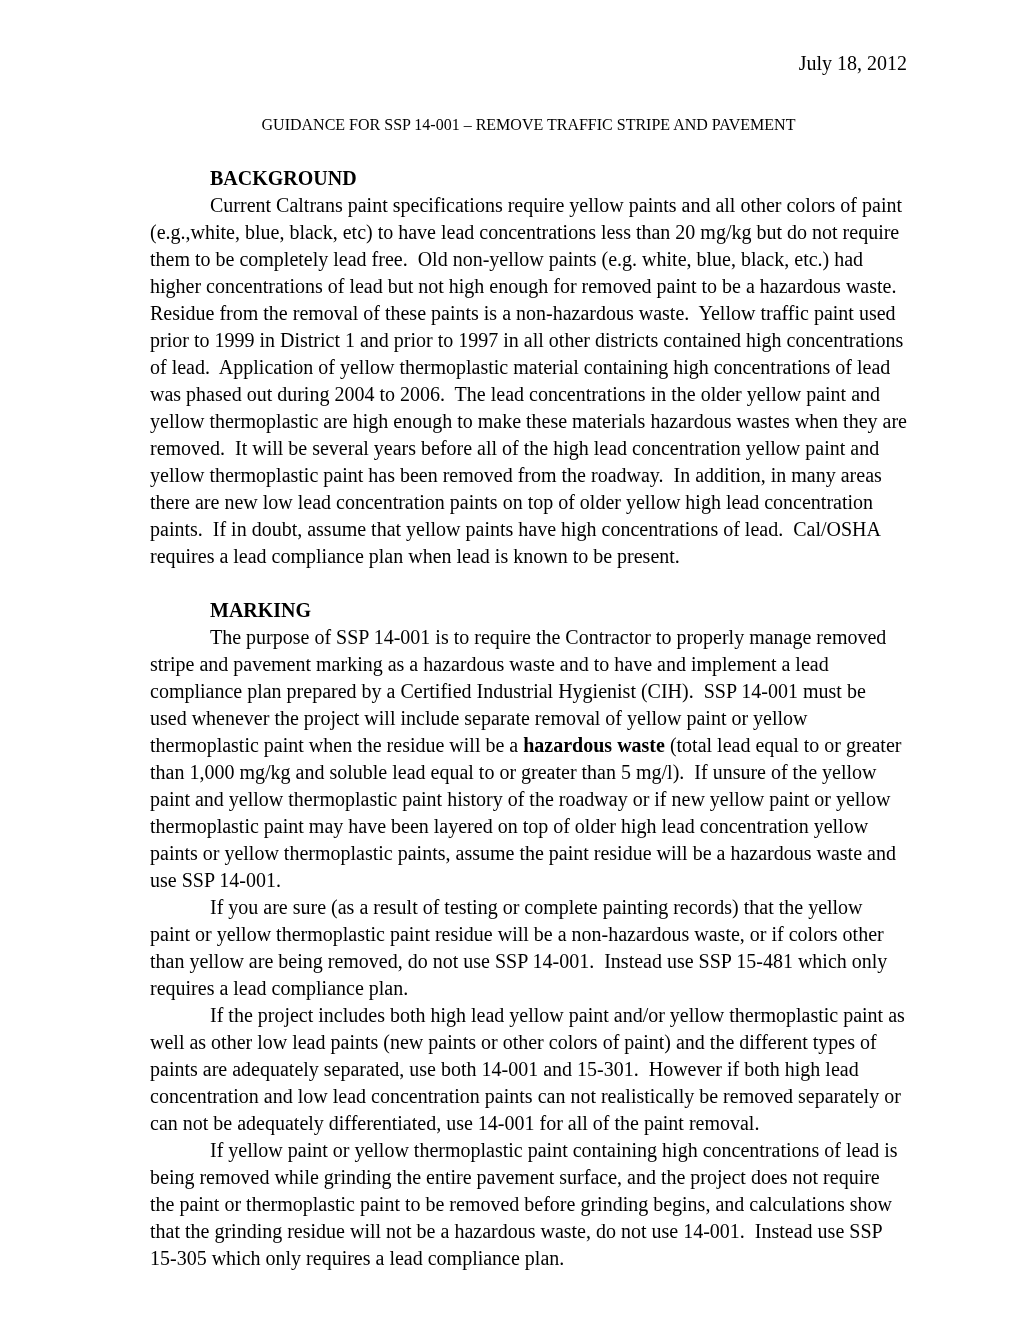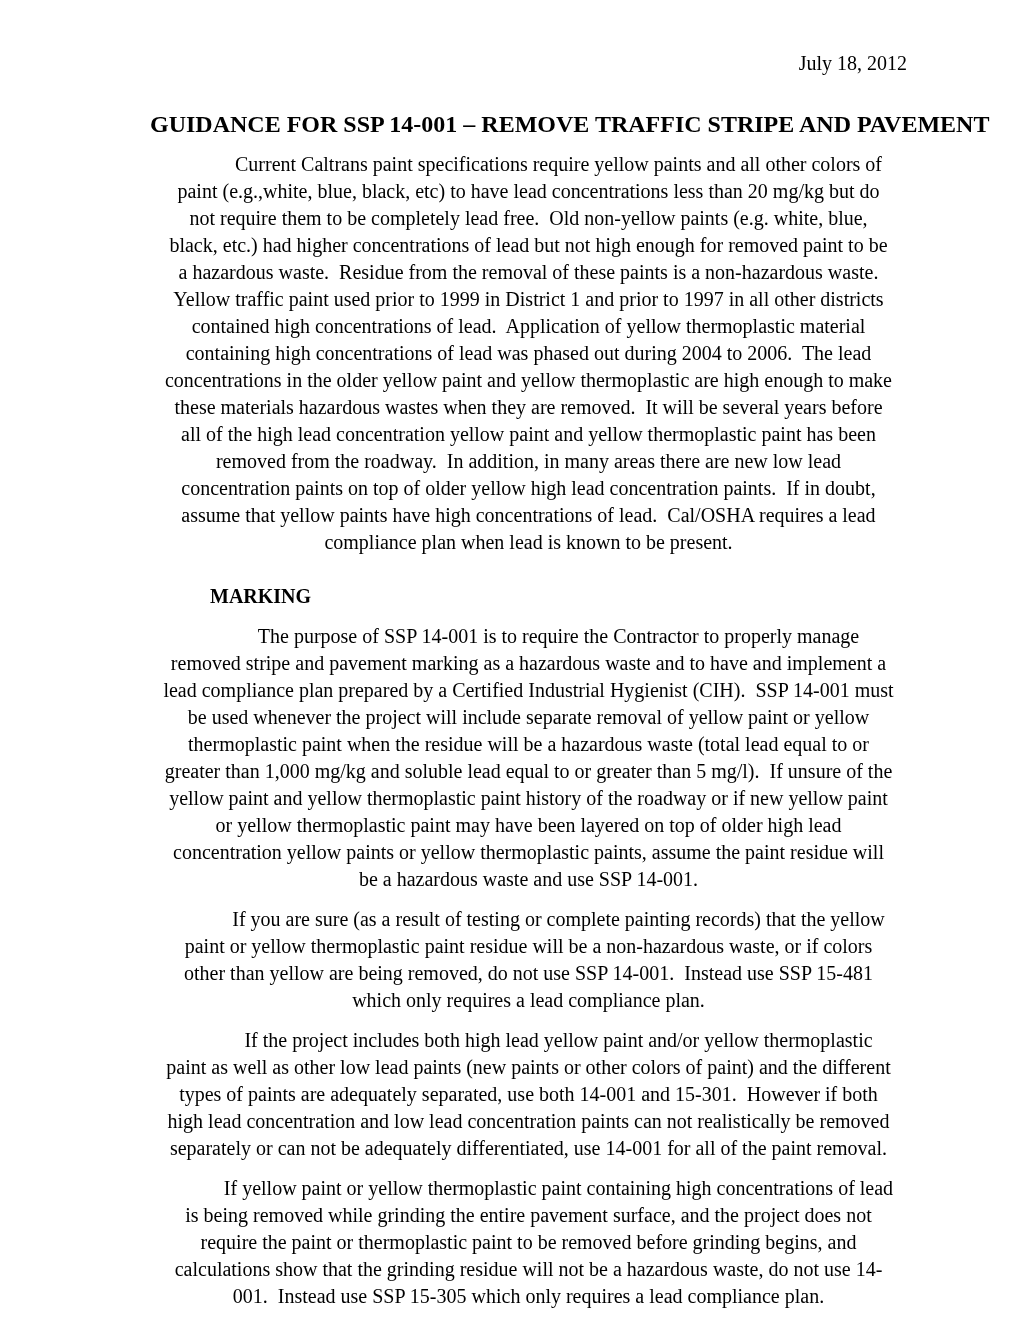--- a/index.html
+++ b/index.html
@@ -17,50 +17,51 @@
     width: 1020px;
     height: 1320px;
     padding: 50px 113px 40px 150px;
     overflow: hidden;
   }
   .date {
     text-align: right;
     margin: 0 0 34px 0;
   }
   .title {
-    font-weight: bold;
+    font-weight: normal;
     text-align: center;
-    font-size: 24px;
+    font-size: 16px;
     margin: 27px 0 0 0;
   }
   .title-line { white-space: nowrap; }
   .section-heading {
     font-weight: bold;
     margin: 27px 0 0 0;
     padding-left: 60px;
   }
   .para {
-    margin: 13px;
+    margin: 0;
     text-indent: 60px;
     white-space: pre-wrap;
-    text-align: center;
+    text-align: left;
   }
-  .para b, .para strong { font-weight: normal; }
+  .para b, .para strong { font-weight: bold; }
 </style>
 </head>
 <body>
 
 <div class="page">
 
   <div class="date">July 18, 2012</div>
 
   <div class="title">
       <div class="title-line">GUIDANCE FOR SSP 14-001 – REMOVE TRAFFIC STRIPE AND PAVEMENT</div>
     </div>
 
+  <p class="section-heading">BACKGROUND</p>
 
   <p class="para">Current Caltrans paint specifications require yellow paints and all other colors of paint (e.g.,white, blue, black, etc) to have lead concentrations less than 20 mg/kg but do not require them to be completely lead free.  Old non-yellow paints (e.g. white, blue, black, etc.) had higher concentrations of lead but not high enough for removed paint to be a hazardous waste.  Residue from the removal of these paints is a non-hazardous waste.  Yellow traffic paint used prior to 1999 in District 1 and prior to 1997 in all other districts contained high concentrations of lead.  Application of yellow thermoplastic material containing high concentrations of lead was phased out during 2004 to 2006.  The lead concentrations in the older yellow paint and yellow thermoplastic are high enough to make these materials hazardous wastes when they are removed.  It will be several years before all of the high lead concentration yellow paint and yellow thermoplastic paint has been removed from the roadway.  In addition, in many areas there are new low lead concentration paints on top of older yellow high lead concentration paints.  If in doubt, assume that yellow paints have high concentrations of lead.  Cal/OSHA requires a lead compliance plan when lead is known to be present.</p>
 
   <p class="section-heading">MARKING</p>
 
   <p class="para"><span>The purpose of SSP 14-001 is to require the Contractor to properly manage removed stripe and pavement marking as a hazardous waste and to have and implement a lead compliance plan prepared by a Certified Industrial Hygienist (CIH).  SSP 14-001 must be used whenever the project will include separate removal of yellow paint or yellow thermoplastic paint when the residue will be a </span><strong>hazardous waste</strong><span> (total lead equal to or greater than 1,000 mg/kg and soluble lead equal to or greater than 5 mg/l).  If unsure of the yellow paint and yellow thermoplastic paint history of the roadway or if new yellow paint or yellow thermoplastic paint may have been layered on top of older high lead concentration yellow paints or yellow thermoplastic paints, assume the paint residue will be a hazardous waste and use SSP 14-001.</span></p>
 
   <p class="para">If you are sure (as a result of testing or complete painting records) that the yellow paint or yellow thermoplastic paint residue will be a non-hazardous waste, or if colors other than yellow are being removed, do not use SSP 14-001.  Instead use SSP 15-481 which only requires a lead compliance plan.</p>
 
   <p class="para">If the project includes both high lead yellow paint and/or yellow thermoplastic paint as well as other low lead paints (new paints or other colors of paint) and the different types of paints are adequately separated, use both 14-001 and 15-301.  However if both high lead concentration and low lead concentration paints can not realistically be removed separately or can not be adequately differentiated, use 14-001 for all of the paint removal.</p>

